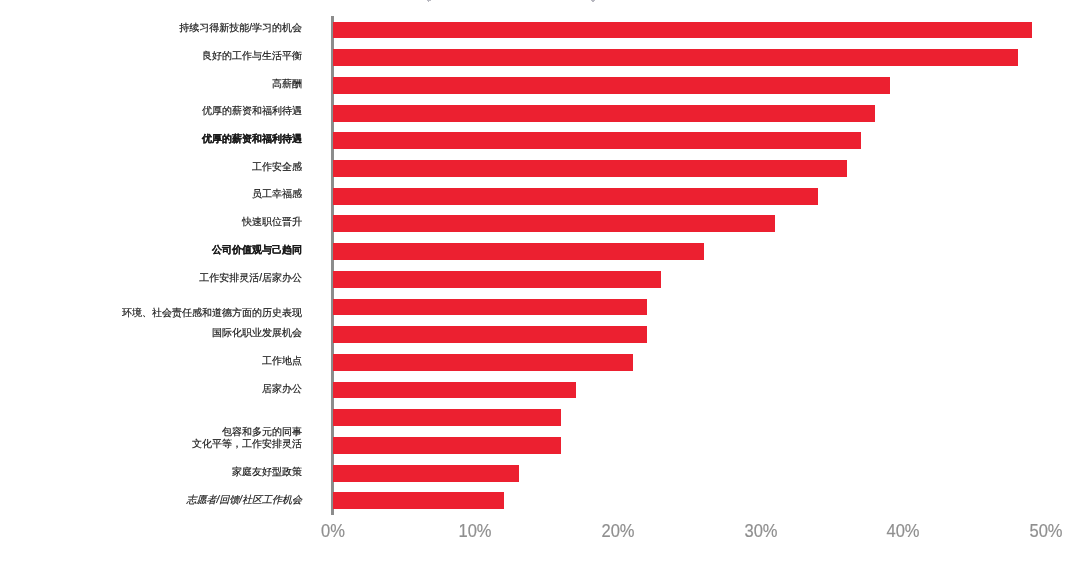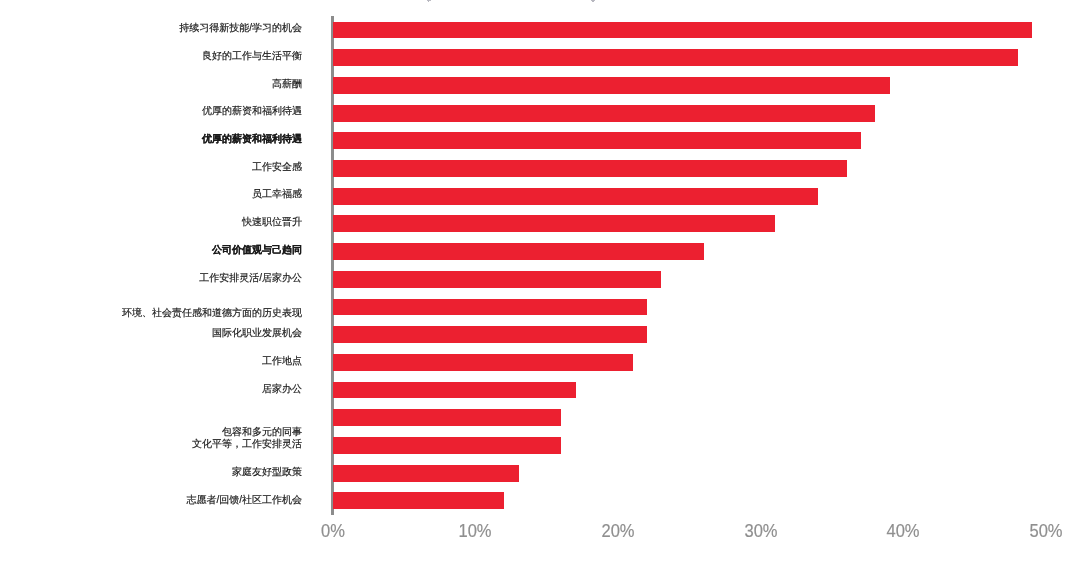--- a/index.html
+++ b/index.html
@@ -123,21 +123,21 @@
       <div class="cat-label" style="top: 217.23px;">快速职位晋升</div>
       <div class="cat-label" style="top: 244.97px; font-weight: bold;">公司价值观与己趋同</div>
       <div class="cat-label" style="top: 272.71px;">工作安排灵活/居家办公</div>
       <div class="cat-label" style="top: 300.45px; margin-top: 8px;">环境、社会责任感和道德方面的历史表现</div>
       <div class="cat-label" style="top: 328.19px;">国际化职业发展机会</div>
       <div class="cat-label" style="top: 355.93px;">工作地点</div>
       <div class="cat-label" style="top: 383.67px;">居家办公</div>
       <div class="cat-label" style="top: 411.41px; margin-top: 16px;">包容和多元的同事</div>
       <div class="cat-label" style="top: 439.15px;">文化平等，工作安排灵活</div>
       <div class="cat-label" style="top: 466.89px;">家庭友好型政策</div>
-      <div class="cat-label" style="top: 494.63px;">志愿者/回馈/社区工作机会</div>
+      <div class="cat-label" style="top: 494.63px; font-style: italic;">志愿者/回馈/社区工作机会</div>
     </div>
   <div id="x-ticks">
       <div class="tick-label" style="left: 332.6px;">0%</div>
       <div class="tick-label" style="left: 475.32px;">10%</div>
       <div class="tick-label" style="left: 618.04px;">20%</div>
       <div class="tick-label" style="left: 760.76px;">30%</div>
       <div class="tick-label" style="left: 903.48px;">40%</div>
       <div class="tick-label" style="left: 1046.2px;">50%</div>
     </div>
 </div>

